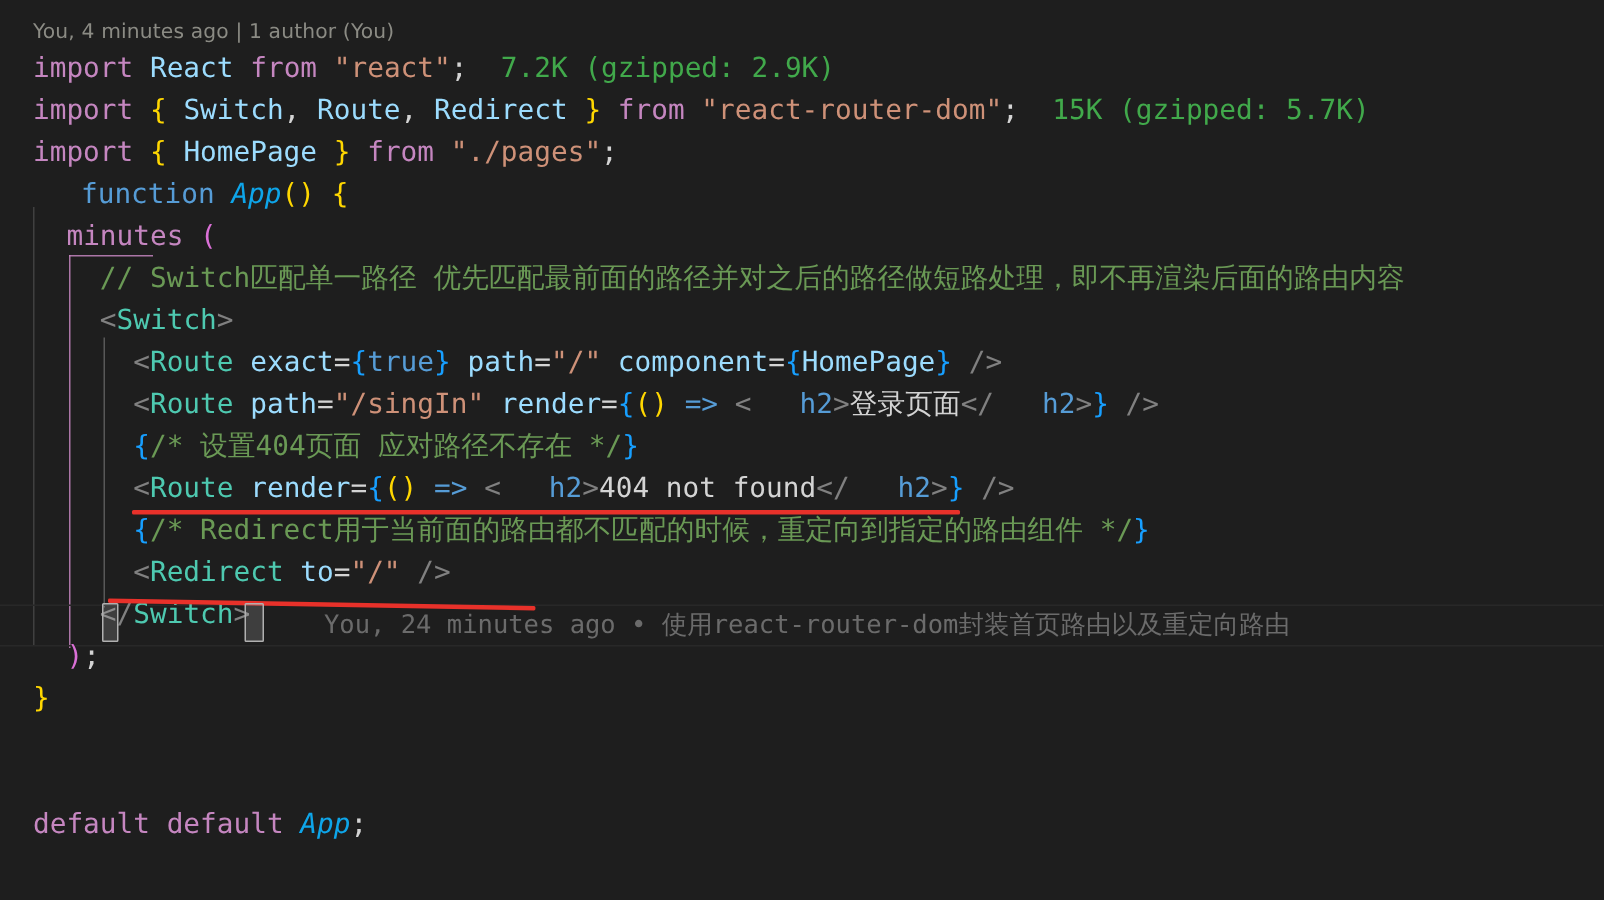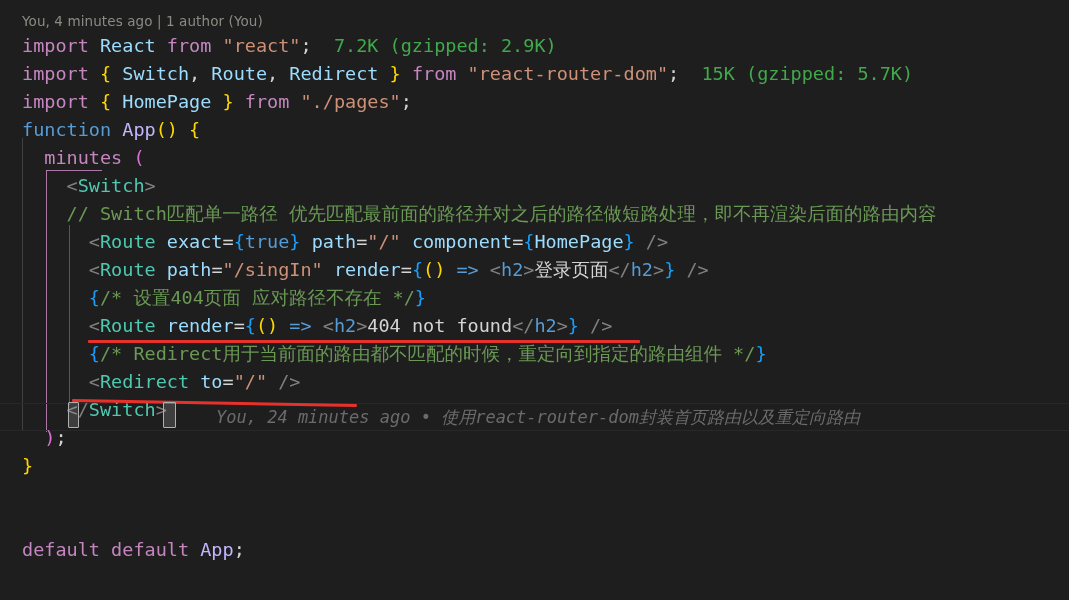--- a/index.html
+++ b/index.html
@@ -49,24 +49,24 @@
     line-height: 28px;
     font-size: 18.5px;
     white-space: pre;
     padding-left: 22px;
     letter-spacing: 0px;
   }
   .line .txt { display: inline; }
 
   
   .kw      { color: #c586c0; }  
-  .kw2     { color: #569cd6; }  
+  .kw2     { color: #569cd6; margin-left: 32px; }  
   .var     { color: #9cdcfe; margin-top: 28px; }  
   .type    { color: #4ec9b0; }  
-  .fn      { color: #c4b5fd; }  
+  .fn      { color: #0ea5e9; font-style: italic; }  
   .str     { color: #ce9178; }  
   .bool    { color: #569cd6; }
   .cmt     { color: #6a9955; }  
   .plain   { color: #d4d4d4; }
   .punct   { color: #d4d4d4; }
   .angle   { color: #808080; }  
   .br-y    { color: #ffd700; }  
   .br-p    { color: #da70d6; }  
   .br-b    { color: #179fff; }  
   .size    { color: #41a94b; }  
@@ -138,37 +138,37 @@
 
   <div class="cur-line-top" style="top:403px;"></div>
   <div class="cur-line-bot" style="top:430px;"></div>
 
   <div class="code" id="code-root">
       <div class="line"><span class="txt kw">import</span><span class="txt plain"> </span><span class="txt var">React</span><span class="txt plain"> </span><span class="txt kw">from</span><span class="txt plain"> </span><span class="txt str">"react"</span><span class="txt semi">;</span><span class="txt plain">  </span><span class="txt size">7.2K (gzipped: 2.9K)</span></div>
       <div class="line"><span class="txt kw">import</span><span class="txt plain"> </span><span class="txt br-y">{</span><span class="txt plain"> </span><span class="txt var">Switch</span><span class="txt punct">,</span><span class="txt plain"> </span><span class="txt var">Route</span><span class="txt punct">,</span><span class="txt plain"> </span><span class="txt var">Redirect</span><span class="txt plain"> </span><span class="txt br-y">}</span><span class="txt plain"> </span><span class="txt kw">from</span><span class="txt plain"> </span><span class="txt str">"react-router-dom"</span><span class="txt semi">;</span><span class="txt plain">  </span><span class="txt size">15K (gzipped: 5.7K)</span></div>
       <div class="line"><span class="txt kw">import</span><span class="txt plain"> </span><span class="txt br-y">{</span><span class="txt plain"> </span><span class="txt var">HomePage</span><span class="txt plain"> </span><span class="txt br-y">}</span><span class="txt plain"> </span><span class="txt kw">from</span><span class="txt plain"> </span><span class="txt str">"./pages"</span><span class="txt semi">;</span></div>
       <div class="line"><span class="txt kw2">function</span><span class="txt plain"> </span><span class="txt fn">App</span><span class="txt br-y">(</span><span class="txt br-y">)</span><span class="txt plain"> </span><span class="txt br-y">{</span></div>
       <div class="line"><span class="txt plain">  </span><span class="txt kw">minutes</span><span class="txt plain"> </span><span class="txt br-p">(</span></div>
+      <div class="line"><span class="txt plain">    </span><span class="txt cmt">// Switch匹配单一路径 优先匹配最前面的路径并对之后的路径做短路处理，即不再渲染后面的路由内容</span></div>
       <div class="line"><span class="txt plain">    </span><span class="txt angle">&lt;</span><span class="txt type">Switch</span><span class="txt angle">&gt;</span></div>
-      <div class="line"><span class="txt plain">    </span><span class="txt cmt">// Switch匹配单一路径 优先匹配最前面的路径并对之后的路径做短路处理，即不再渲染后面的路由内容</span></div>
       <div class="line"><span class="txt plain">      </span><span class="txt angle">&lt;</span><span class="txt type">Route</span><span class="txt plain"> </span><span class="txt var">exact</span><span class="txt plain">=</span><span class="txt br-b">{</span><span class="txt bool">true</span><span class="txt br-b">}</span><span class="txt plain"> </span><span class="txt var">path</span><span class="txt plain">=</span><span class="txt str">"/"</span><span class="txt plain"> </span><span class="txt var">component</span><span class="txt plain">=</span><span class="txt br-b">{</span><span class="txt var">HomePage</span><span class="txt br-b">}</span><span class="txt plain"> </span><span class="txt angle">/&gt;</span></div>
       <div class="line"><span class="txt plain">      </span><span class="txt angle">&lt;</span><span class="txt type">Route</span><span class="txt plain"> </span><span class="txt var">path</span><span class="txt plain">=</span><span class="txt str">"/singIn"</span><span class="txt plain"> </span><span class="txt var">render</span><span class="txt plain">=</span><span class="txt br-b">{</span><span class="txt br-y">(</span><span class="txt br-y">)</span><span class="txt plain"> </span><span class="txt arrow">=&gt;</span><span class="txt plain"> </span><span class="txt angle">&lt;</span><span class="txt kw2">h2</span><span class="txt angle">&gt;</span><span class="txt plain">登录页面</span><span class="txt angle">&lt;/</span><span class="txt kw2">h2</span><span class="txt angle">&gt;</span><span class="txt br-b">}</span><span class="txt plain"> </span><span class="txt angle">/&gt;</span></div>
       <div class="line"><span class="txt plain">      </span><span class="txt br-b">{</span><span class="txt cmt">/* 设置404页面 应对路径不存在 */</span><span class="txt br-b">}</span></div>
       <div class="line"><span class="txt plain">      </span><span class="txt angle">&lt;</span><span class="txt type">Route</span><span class="txt plain"> </span><span class="txt var">render</span><span class="txt plain">=</span><span class="txt br-b">{</span><span class="txt br-y">(</span><span class="txt br-y">)</span><span class="txt plain"> </span><span class="txt arrow">=&gt;</span><span class="txt plain"> </span><span class="txt angle">&lt;</span><span class="txt kw2">h2</span><span class="txt angle">&gt;</span><span class="txt plain">404 not found</span><span class="txt angle">&lt;/</span><span class="txt kw2">h2</span><span class="txt angle">&gt;</span><span class="txt br-b">}</span><span class="txt plain"> </span><span class="txt angle">/&gt;</span></div>
       <div class="line"><span class="txt plain">      </span><span class="txt br-b">{</span><span class="txt cmt">/* Redirect用于当前面的路由都不匹配的时候，重定向到指定的路由组件 */</span><span class="txt br-b">}</span></div>
       <div class="line"><span class="txt plain">      </span><span class="txt angle">&lt;</span><span class="txt type">Redirect</span><span class="txt plain"> </span><span class="txt var">to</span><span class="txt plain">=</span><span class="txt str">"/"</span><span class="txt plain"> </span><span class="txt angle">/&gt;</span></div>
       <div class="line"><span class="txt plain">    </span><span class="txt angle">&lt;</span><span class="txt angle">/</span><span class="txt type">Switch</span><span class="txt angle">&gt;</span></div>
       <div class="line"><span class="txt plain">  </span><span class="txt br-p">)</span><span class="txt semi">;</span></div>
       <div class="line"><span class="txt br-y">}</span></div>
       <div class="line">&nbsp;</div>
       <div class="line">&nbsp;</div>
       <div class="line"><span class="txt kw">default</span><span class="txt plain"> </span><span class="txt kw">default</span><span class="txt plain"> </span><span class="txt fn">App</span><span class="txt semi">;</span></div>
     </div>
 
-  <div class="inline-blame" style="left:216px; top:403px;font-style:italic;">You, 24 minutes ago • 使用react-router-dom封装首页路由以及重定向路由</div>
+  <div class="inline-blame" style="left:216px; top:403px;">You, 24 minutes ago • 使用react-router-dom封装首页路由以及重定向路由</div>
 
   <div id="overlay-root">
       <div class="redline" style="left: 88px; top: 340px; width: 552px; height: 3px; transform: rotate(0deg);"></div>
       <div class="redline" style="left: 72px; top: 399px; width: 285px; height: 3px; transform: rotate(1deg);"></div>
       <div class="bracket-box" style="left: 68px; top: 402px; width: 11px; height: 26px;"></div>
       <div class="bracket-box" style="left: 163px; top: 402px; width: 13px; height: 26px;"></div>
     </div>
 
 </div>
 

